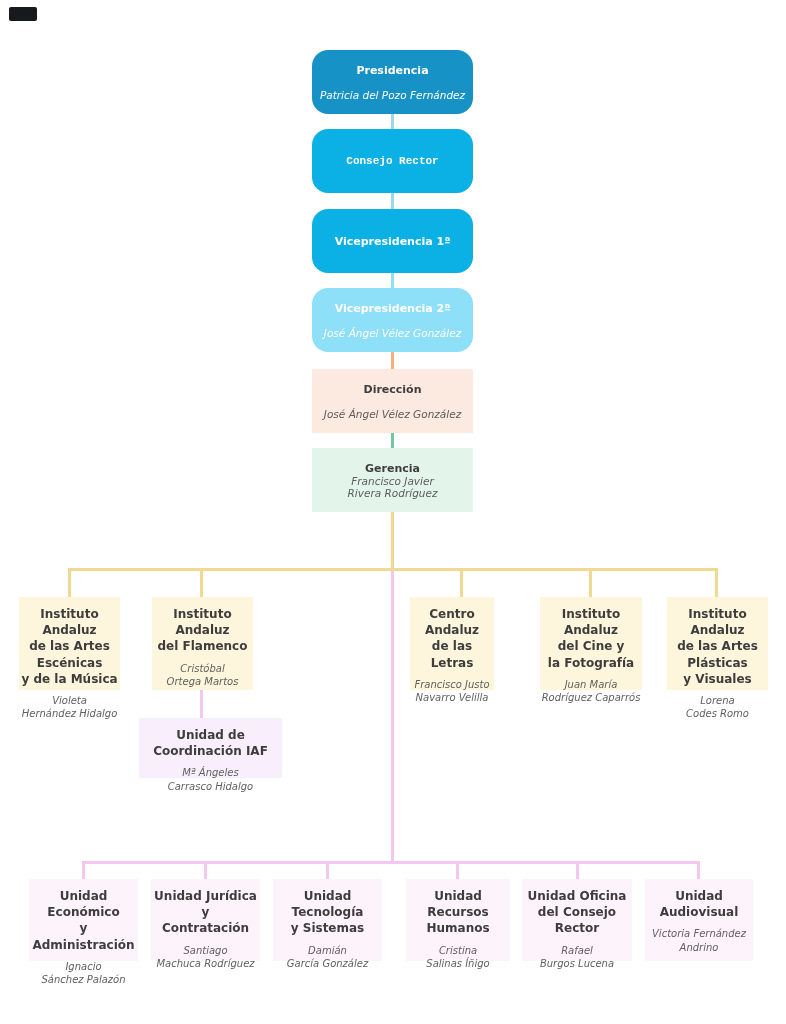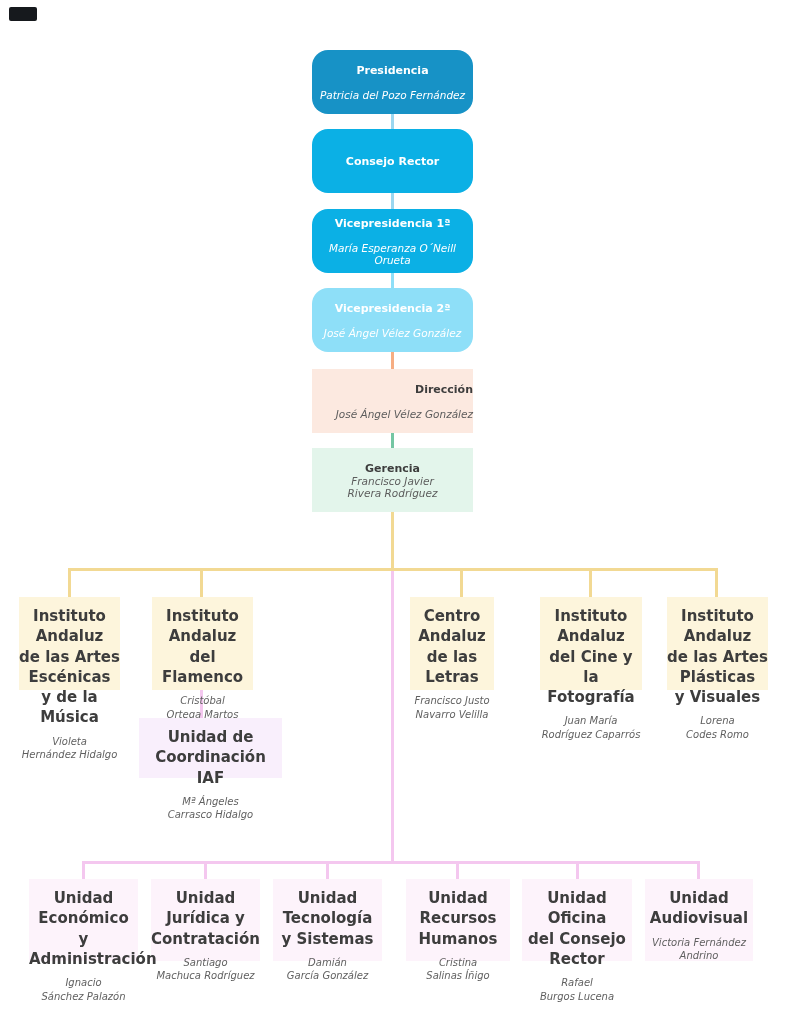--- a/index.html
+++ b/index.html
@@ -18,21 +18,21 @@
     gap:12px;color:#ffffff;
   }
   .stack .title{font-size:11px;}
   .stack .person{font-size:10.5px;}
   .rounded{border-radius:16px;}
   .dark-text{color:#3d3d3d;}
   .dark-text .person{color:#5c5c5c;}
 
   
   .leaf{padding-top:9px;color:#3d3d3d;}
-  .leaf .title{font-size:15px;line-height:1.35;}
+  .leaf .title{font-size:12px;line-height:1.35;}
   .leaf .person{font-size:10px;line-height:1.35;margin-top:7px;color:#5f5f5f;}
 
   .line{position:absolute;}
   .corner-marker{position:absolute;left:9px;top:7px;width:28px;height:14px;
     background:#16191d;border-radius:2px;}
 </style>
 </head>
 <body>
 
 <div class="canvas">
@@ -61,35 +61,34 @@
   <div class="line" style="left:326px;top:861px;width:3px;height:18px;background:#f4c7ef;"></div>
   <div class="line" style="left:456px;top:861px;width:3px;height:18px;background:#f4c7ef;"></div>
   <div class="line" style="left:576px;top:861px;width:3px;height:18px;background:#f4c7ef;"></div>
   <div class="line" style="left:697px;top:861px;width:3px;height:18px;background:#f4c7ef;"></div>
 
   <div class="node stack rounded" style="top:50px;background:#1792c6;">
     <div class="title">Presidencia</div>
     <div class="person">Patricia del Pozo Fernández</div>
   </div>
 
-  <div class="node stack rounded" style="top:129px;background:#0bb0e5;">
+  <div class="node stack rounded" style="top:129px;background:#0bb0e5;font-family:Liberation Mono, monospace;">
     <div class="title">Consejo Rector</div>
   </div>
 
   <div class="node stack rounded" style="top:209px;background:#0bb0e5;">
     <div class="title">Vicepresidencia 1ª</div>
-    <div class="person">María Esperanza O´Neill Orueta</div>
   </div>
 
   <div class="node stack rounded" style="top:288px;background:#8edff8;">
     <div class="title">Vicepresidencia 2ª</div>
     <div class="person">José Ángel Vélez González</div>
   </div>
 
-  <div class="node stack dark-text" style="top:369px;background:#fce9e0;align-items:flex-end;">
+  <div class="node stack dark-text" style="top:369px;background:#fce9e0;">
     <div class="title">Dirección</div>
     <div class="person">José Ángel Vélez González</div>
   </div>
 
   <div class="node stack dark-text" style="top:448px;gap:0;background:#e3f5eb;">
     <div class="title">Gerencia</div>
     <div class="person">Francisco Javier
 Rivera Rodríguez</div>
   </div>
 

